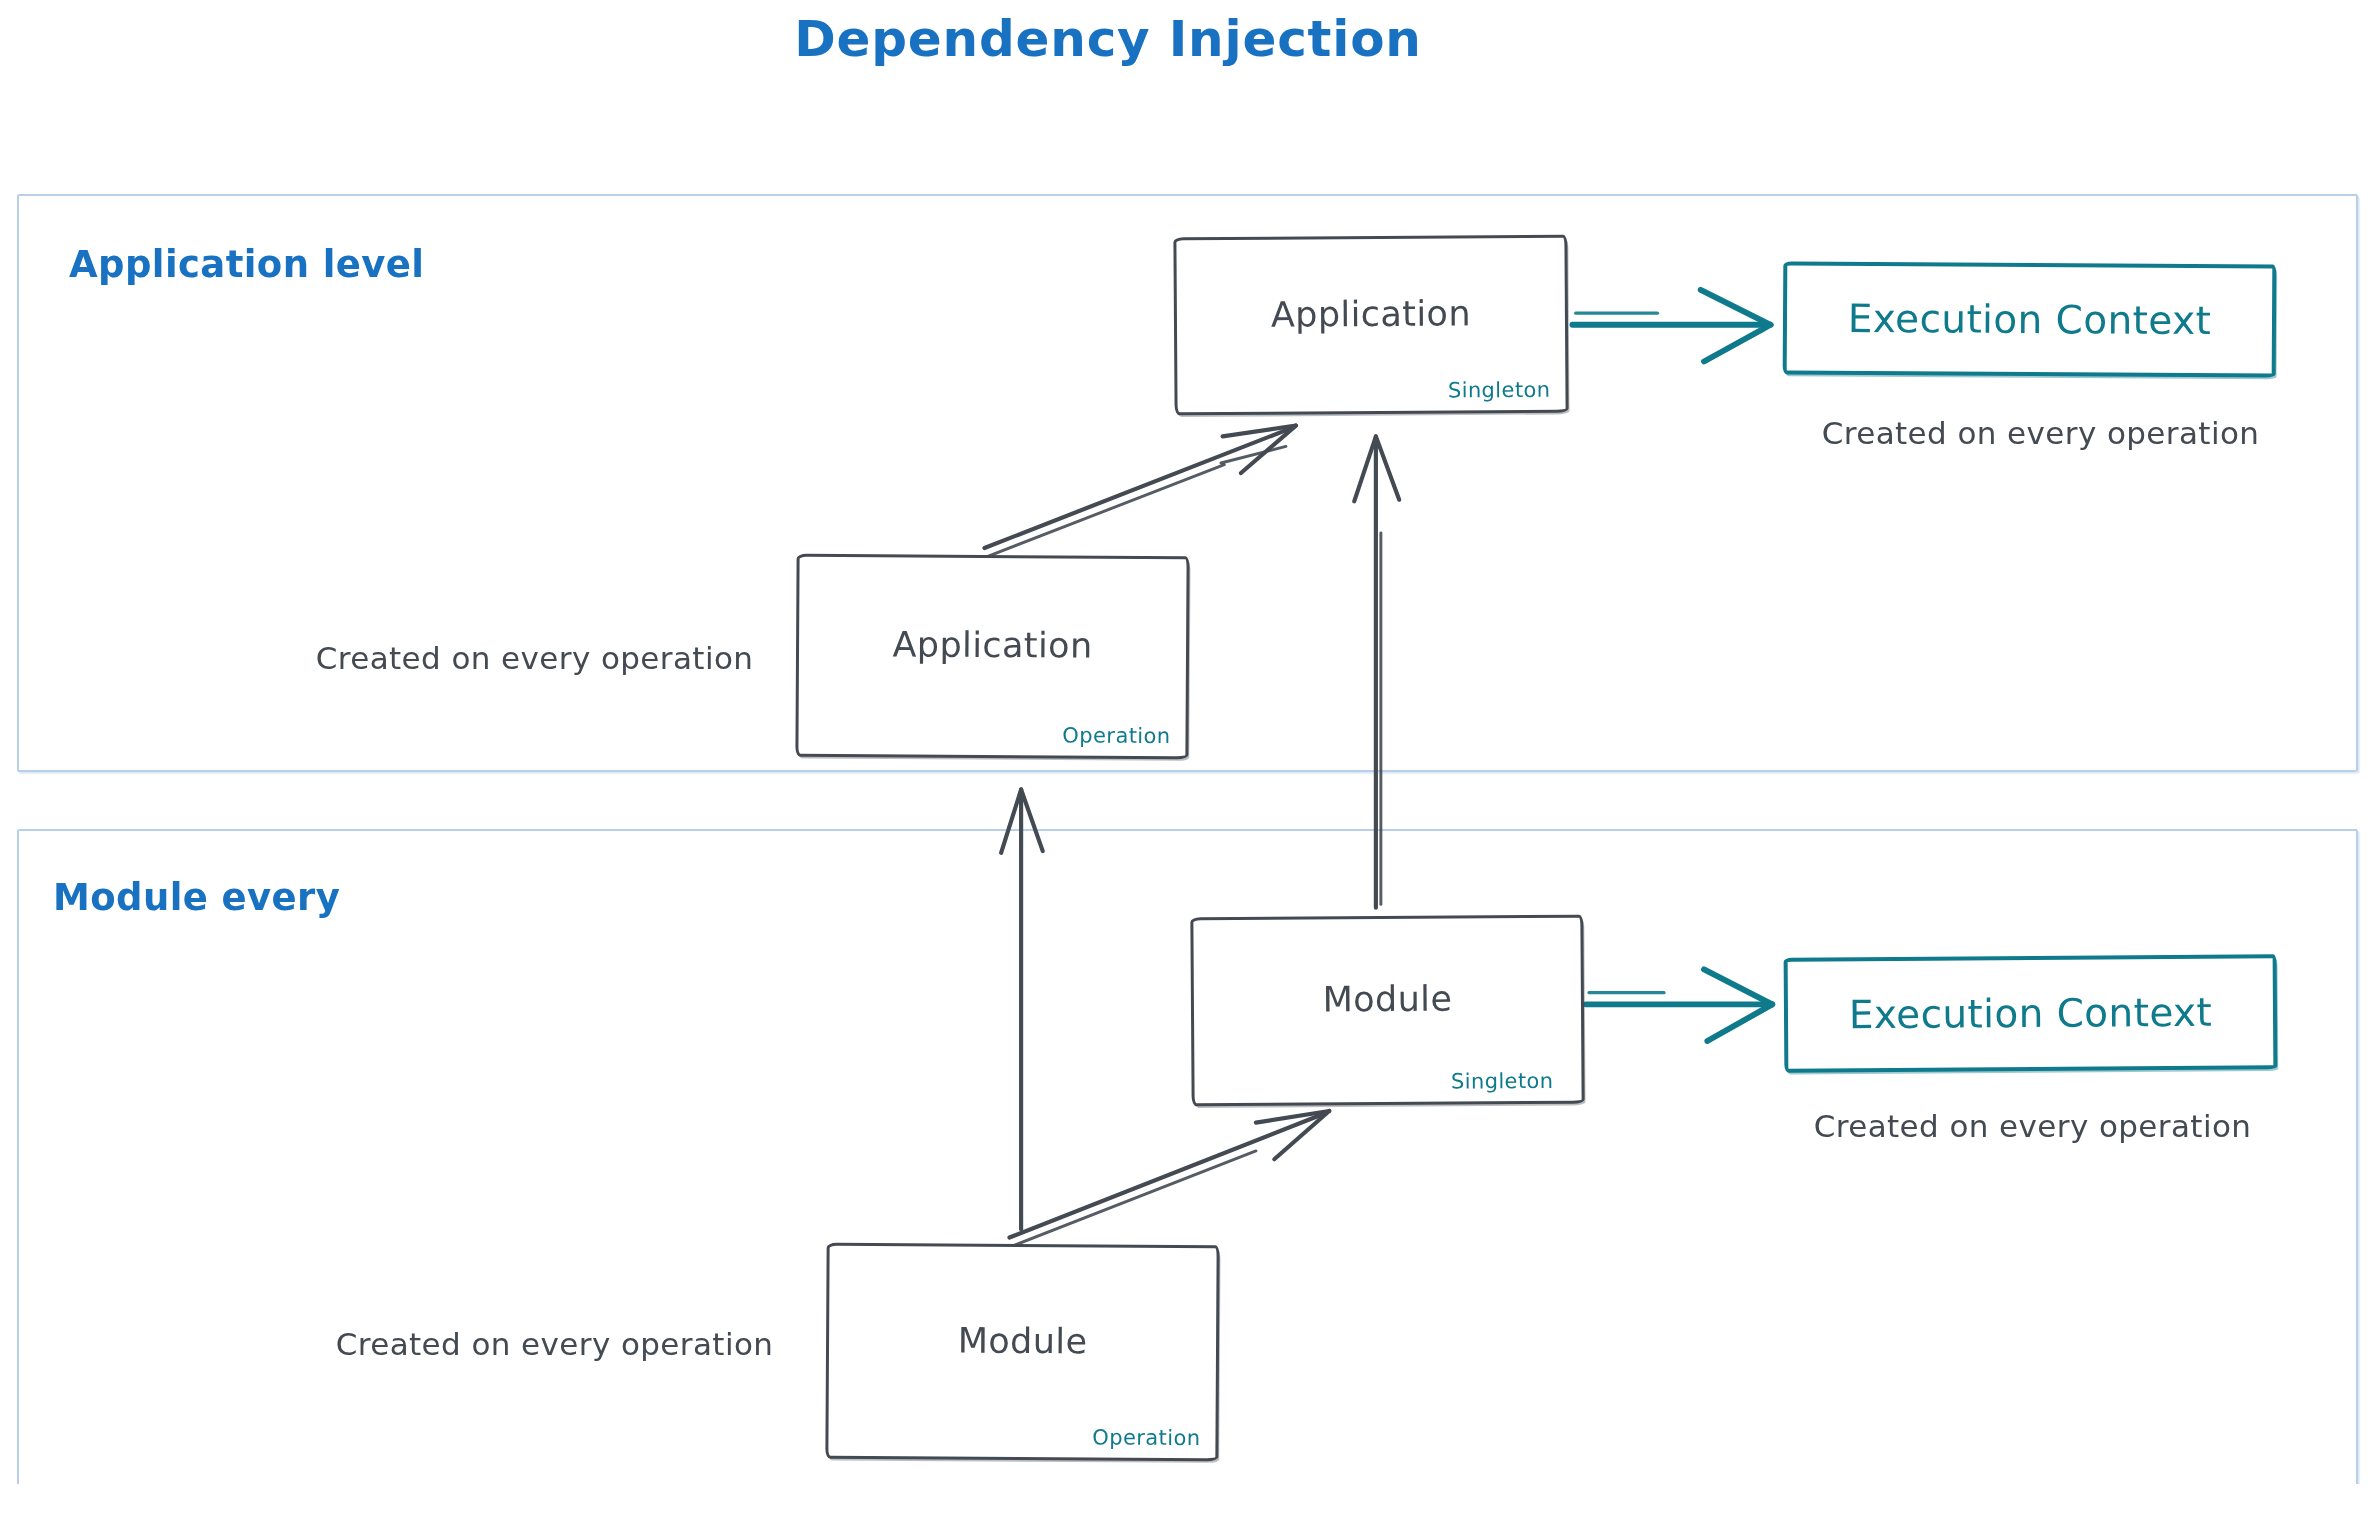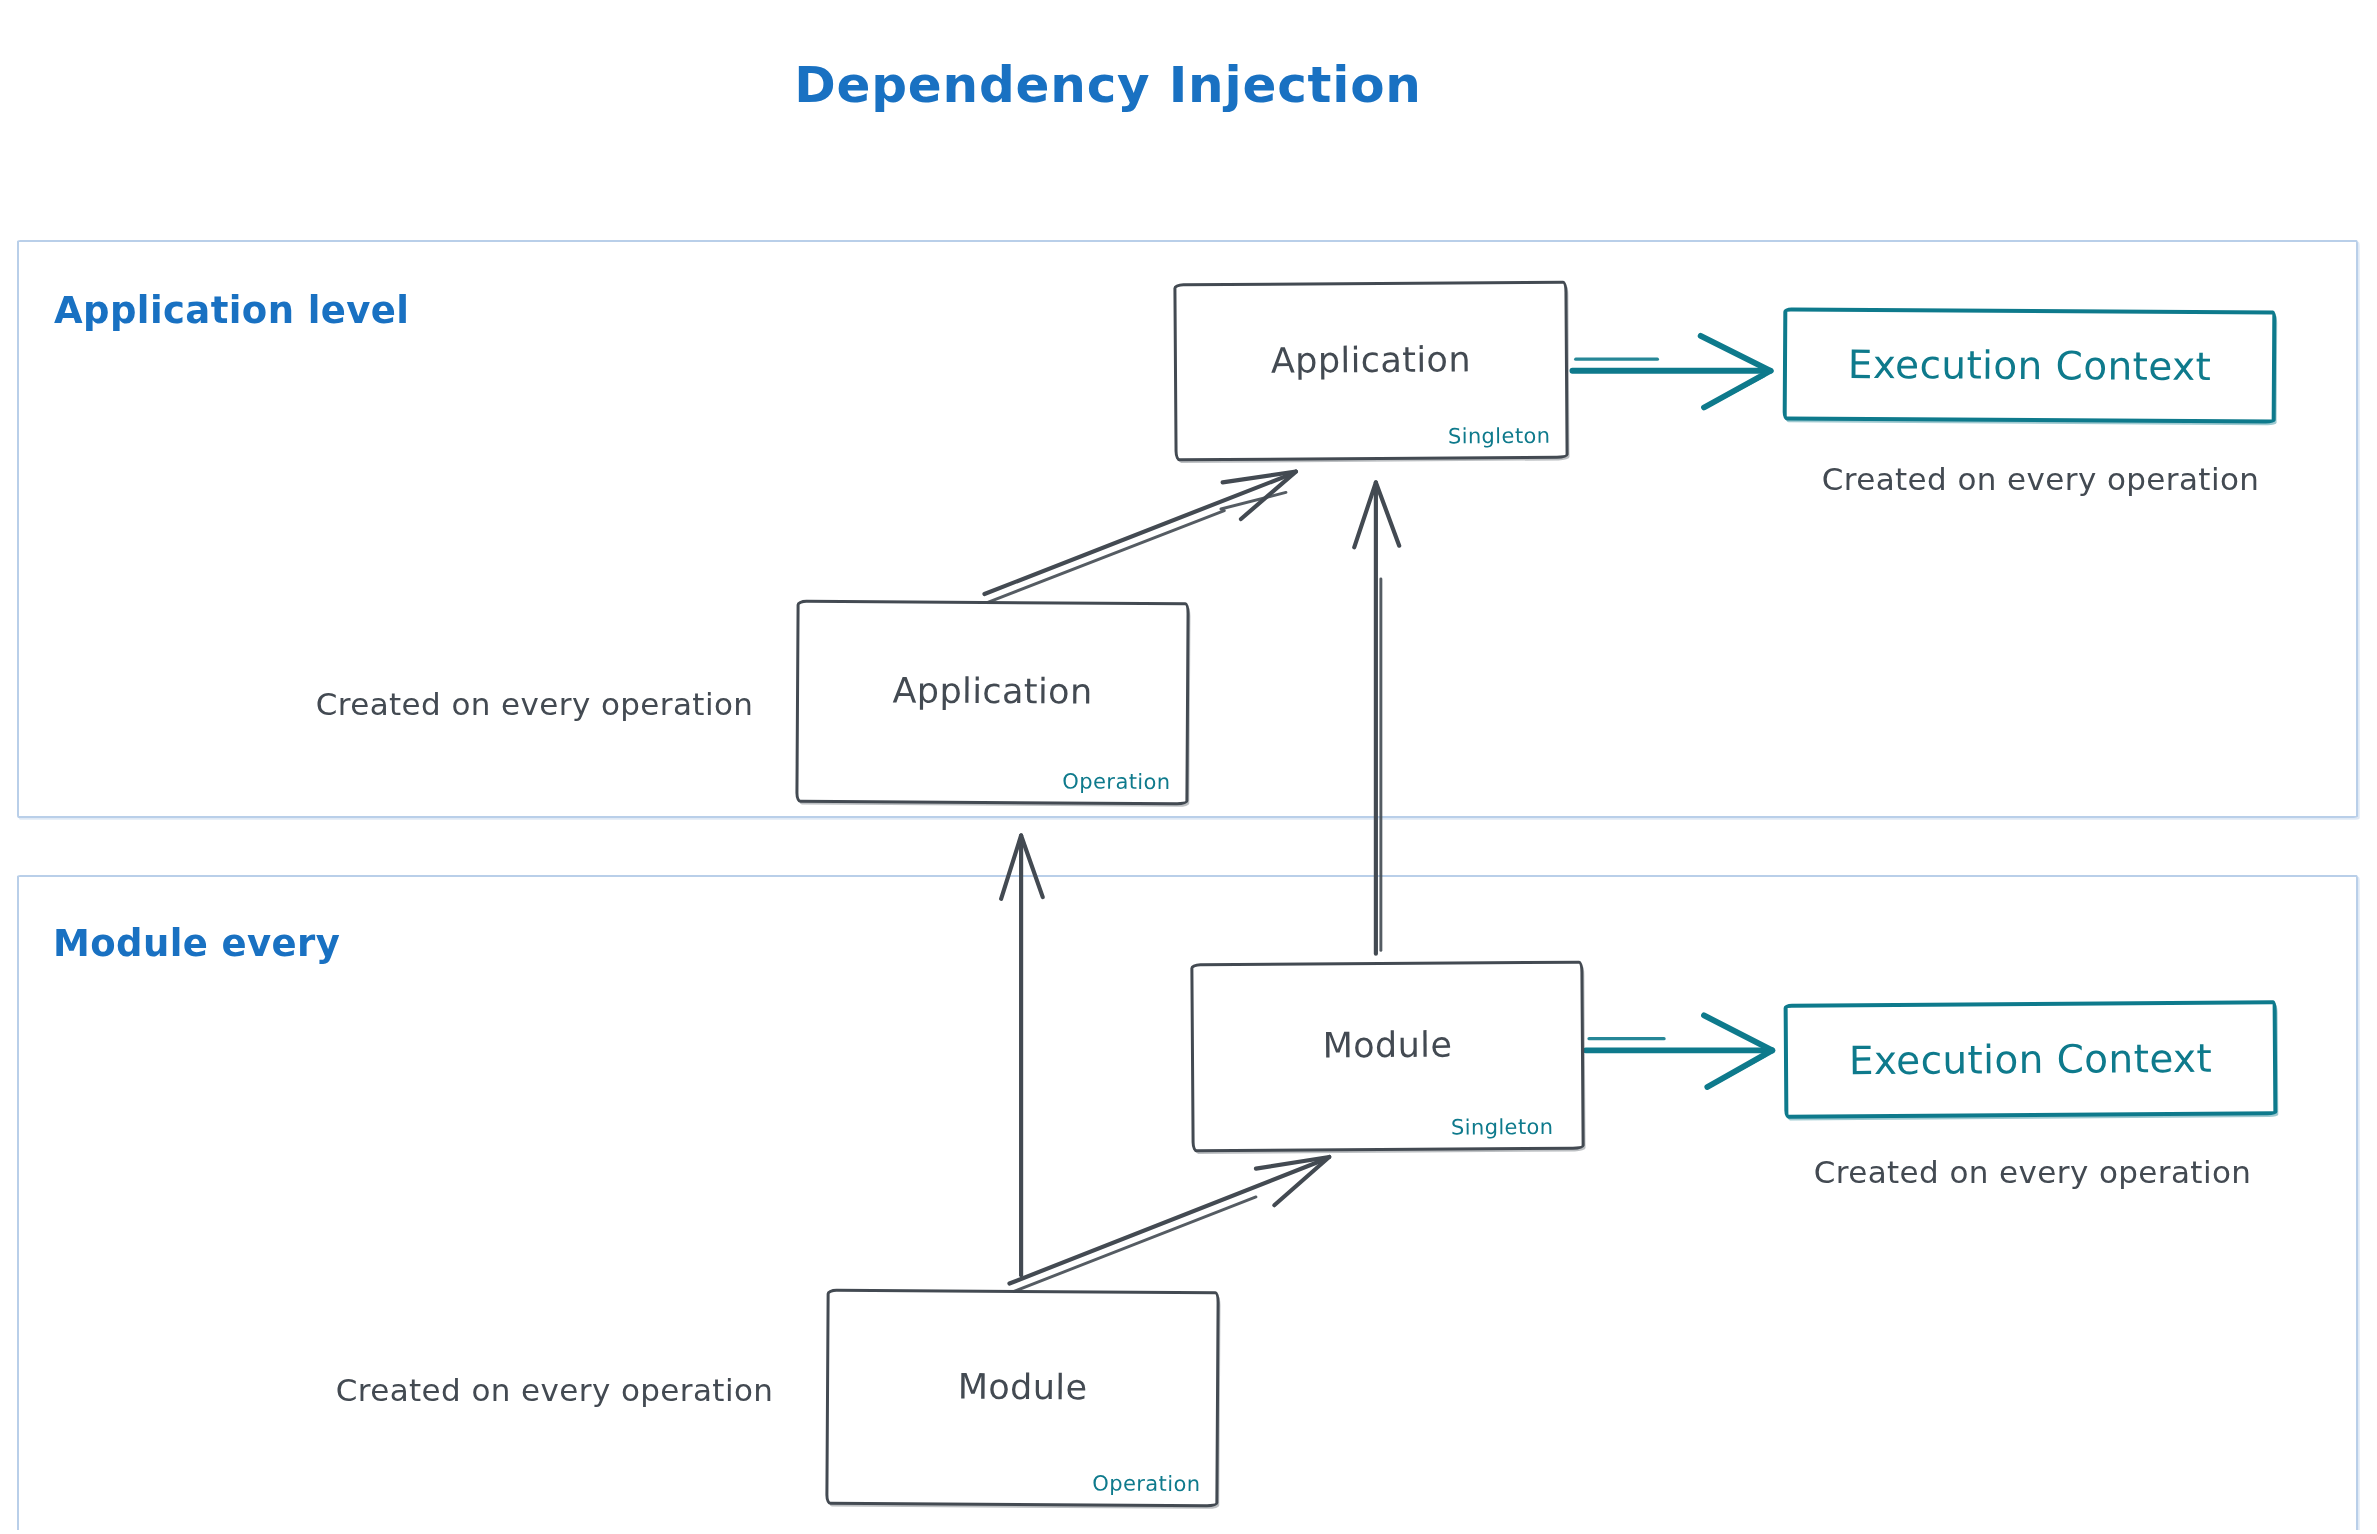--- a/index.html
+++ b/index.html
@@ -1,18 +1,18 @@
 <!DOCTYPE html>
 <html style="font-size:13.3px"><head>
 <meta charset="utf-8">
 <style>
   html,body{margin:0;padding:0;background:#ffffff;}
   .page{
     position:relative;width:2377px;height:1484px;background:#ffffff;overflow:hidden;
-    font-family:"DejaVu Sans","Liberation Sans",sans-serif;color:#434a52;margin-top:46px;
+    font-family:"DejaVu Sans","Liberation Sans",sans-serif;color:#434a52;
   }
   .abs{position:absolute;}
   
   .title{
     left:1108px;top:10px;transform:translateX(-50%);
     font-size:50px;font-weight:bold;color:#1971c2;letter-spacing:0.8px;white-space:nowrap;
   }
   .subtitle{
     left:1108px;top:107px;transform:translateX(-50%);
     font-size:27.5px;color:#434a52;letter-spacing:0.4px;white-space:nowrap;
@@ -59,21 +59,21 @@
 </head>
 <body>
 
 <div class="page">
 
   <div class="abs title">Dependency Injection</div>
 
   <div class="abs frame" style="left:16.7px;top:194px;width:2337px;height:574px;"></div>
   <div class="abs frame" style="left:16.7px;top:829px;width:2337px;height:686px;"></div>
 
-  <div class="abs frame-label" style="left:54px;top:243px;">Application level</div>
+  <div class="abs frame-label" style="left:69px;top:243px;">Application level</div>
   <div class="abs frame-label" style="left:53px;top:876px;">Module every</div>
 
   <svg class="arrows" width="2377" height="1534" viewBox="0 0 2854 1842">
 
     <g>
       <path class="teal-stroke" d="M1888 390 H2118"></path>
       <path class="teal-thin" d="M1892 376 H1990"></path>
       <path class="teal-stroke" d="M2126 390 L2042 348"></path>
       <path class="teal-stroke" d="M2126 390 L2046 434"></path>
       <path class="teal-thin" d="M2118 396 L2058 428"></path>

